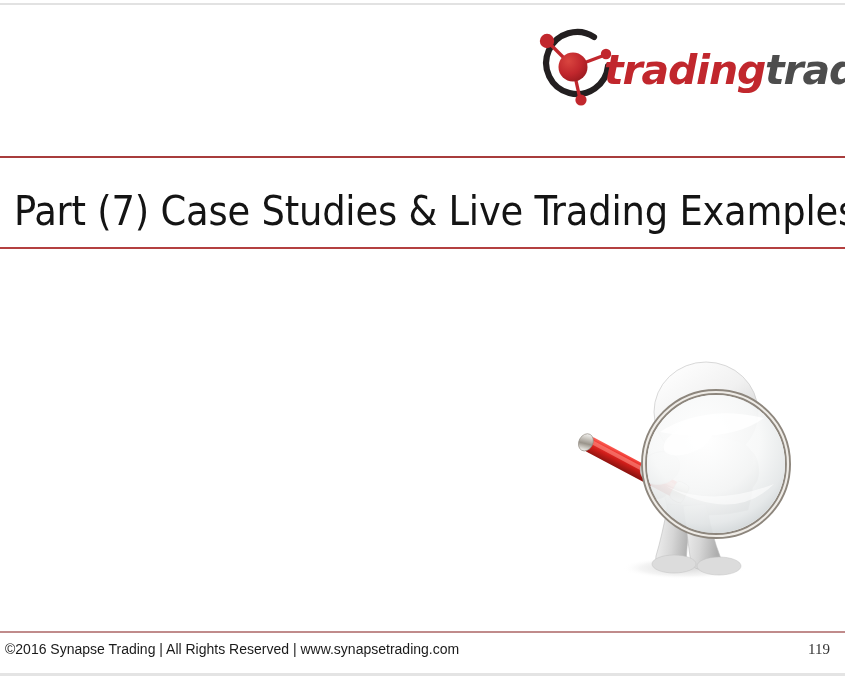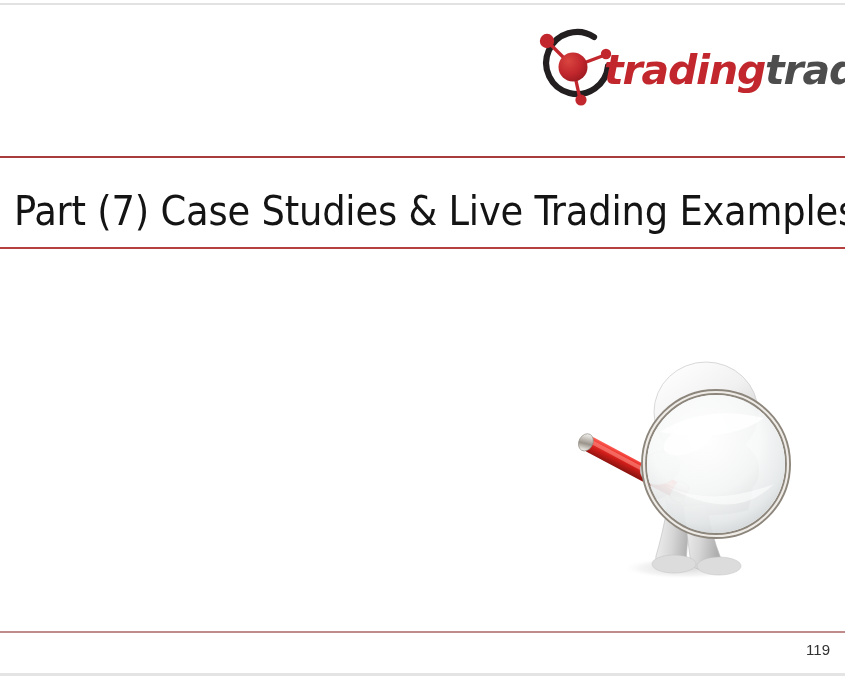--- a/index.html
+++ b/index.html
@@ -119,21 +119,21 @@
     font-size: 14px;
     color: #1a1a1a;
     white-space: nowrap;
   }
   #page-number {
     position: absolute;
     left: 690px;
     top: 641px;
     width: 140px;
     text-align: right;
-    font-family: Liberation Sans, sans-serif;
+    font-family: Liberation Serif, serif;
     font-size: 15px;
     color: #333333;
   }
 
   
   #figure-art {
     position: absolute;
     left: 556px;
     top: 336px;
     width: 248px;
@@ -262,18 +262,19 @@
     <circle cx="160" cy="128" r="72" fill="none" stroke="#efece7" stroke-width="2.2"></circle>
     <circle cx="160" cy="128" r="69" fill="url(#lensG)"></circle>
 
     <path d="M104 96 q44 -28 104 -14 q-36 26 -104 14 z" fill="#ffffff" opacity="0.82"></path>
     <path d="M110 150 q46 22 108 -2 q-40 40 -108 2 z" fill="#ffffff" opacity="0.55"></path>
     <ellipse cx="132" cy="104" rx="26" ry="13" transform="rotate(-22 132 104)" fill="#ffffff" opacity="0.75"></ellipse>
   </svg>
 
   <div class="rule-footer"></div>
 
+  <div id="footer-text">©2016 Synapse Trading | All Rights Reserved | www.synapsetrading.com</div>
 
   <div id="page-number">119</div>
 
   <div class="frame-line-bottom"></div>
 
 </div>
 
 </body></html>

